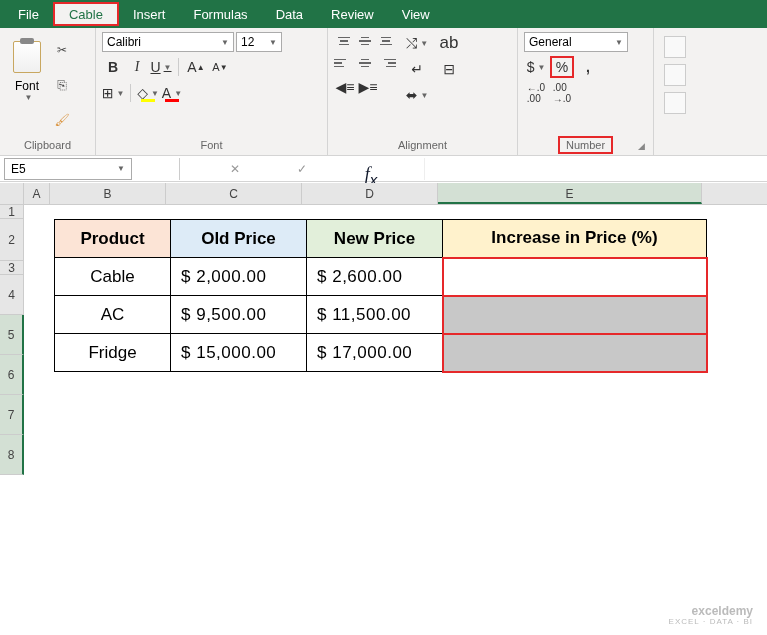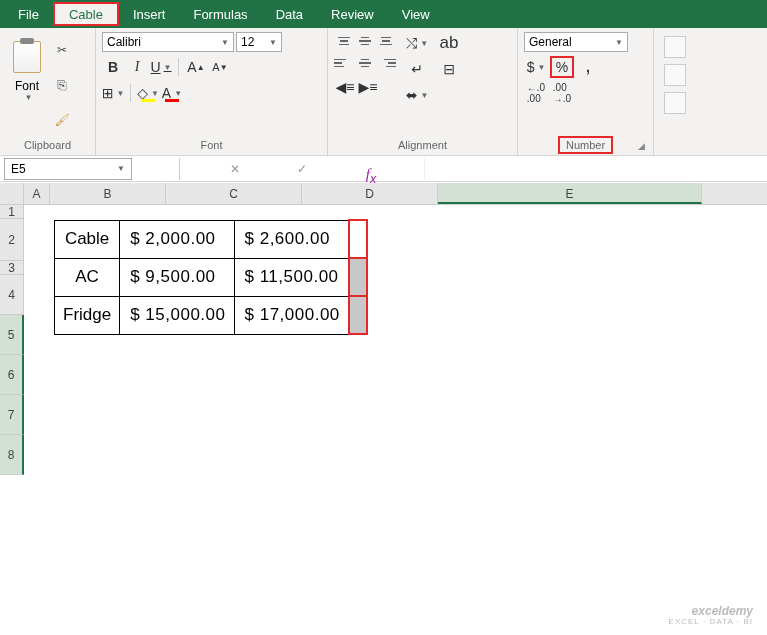--- a/index.html
+++ b/index.html
@@ -46,21 +46,21 @@
 .num-btn { width: 24px; height: 22px; display: inline-flex; align-items: center; justify-content: center; font-size: 14px; color: #333; }
 
 
 .cells-body { display: flex; flex-direction: column; gap: 6px; width: 32px; padding: 4px; }
 .cells-btn { width: 22px; height: 22px; border: 1px solid #ccc; background: #f9f9f9; }
 
 
 .fx-row { display: flex; align-items: center; border-bottom: 1px solid #d4d4d4; height: 26px; background: #fff; gap: 43px; }
 .name-box { border: 1px solid #ababab; width: 128px; height: 22px; margin: 2px 4px; font-size: 12px; padding: 2px 6px; display: flex; align-items: center; justify-content: space-between; background: #fff; }
 .fx-btn { width: 24px; height: 22px; display: flex; align-items: center; justify-content: center; color: #999; font-size: 12px; }
-.fx-label { font-style: italic; font-family: 'Times New Roman', serif; color: #a21caf; font-size: 15px; margin-left: 4px; margin-top: 15px;}
+.fx-label { font-style: italic; font-family: 'Times New Roman', serif; color: #0f172a; font-size: 18px; margin-left: 4px; margin-top: 15px;}
 
 
 .grid-wrap { position: absolute; top: 183px; left: 0; right: 0; bottom: 0; }
 .col-headers { display: flex; height: 22px; background: #e6e6e6; border-bottom: 1px solid #ccc; }
 .corner { width: 24px; border-right: 1px solid #ccc; background: #e6e6e6; }
 .col-h { border-right: 1px solid #ccc; text-align: center; font-size: 12px; color: #444; line-height: 22px; background: #e6e6e6; }
 .col-h.sel { background: #d3e0d4; border-bottom: 2px solid #217346; }
 .row-h { width: 24px; border-right: 1px solid #ccc; border-bottom: 1px solid #ccc; text-align: center; font-size: 12px; color: #444; background: #e6e6e6; display: flex; align-items: center; justify-content: center; }
 .row-h.sel { background: #d3e0d4; border-right: 2px solid #217346; }
 
@@ -295,20 +295,26 @@
     <div class="row-h sel" style="height:40px">6</div>
     <div class="row-h sel" style="height:40px">7</div>
     <div class="row-h sel" style="height:40px">8</div>
   </div>
 
   <div class="sheet-body">
     <div style="height:14px"></div>
     <div style="margin-left:26px">
       <table class="data-table">
         <tbody>
+            <tr>
+          <th class="th-b" style="width:116px">Product</th>
+          <th class="th-c" style="width:136px">Old Price</th>
+          <th class="th-d" style="width:136px">New Price</th>
+          <th class="th-e" style="width:264px">Increase in Price (%)</th>
+        </tr>
         <tr>
           <td>Cable</td>
           <td class="price">$   2,000.00</td>
           <td class="price">$   2,600.00</td>
           <td class="sel-cell sel-col-outline sel-top"></td>
         </tr>
         <tr>
           <td>AC</td>
           <td class="price">$   9,500.00</td>
           <td class="price">$ 11,500.00</td>
@@ -320,15 +326,15 @@
           <td class="price">$ 17,000.00</td>
           <td class="below-sel sel-col-outline sel-bot"></td>
         </tr>
       </tbody>
         </table>
     </div>
   </div>
 </div>
 
 <div class="watermark">
-  <div style="font-style:italic;font-weight:bold">exceldemy</div>
+  <div style="font-weight:bold">exceldemy</div>
   <div class="small">EXCEL · DATA · BI</div>
 </div>
 
 </body></html>

